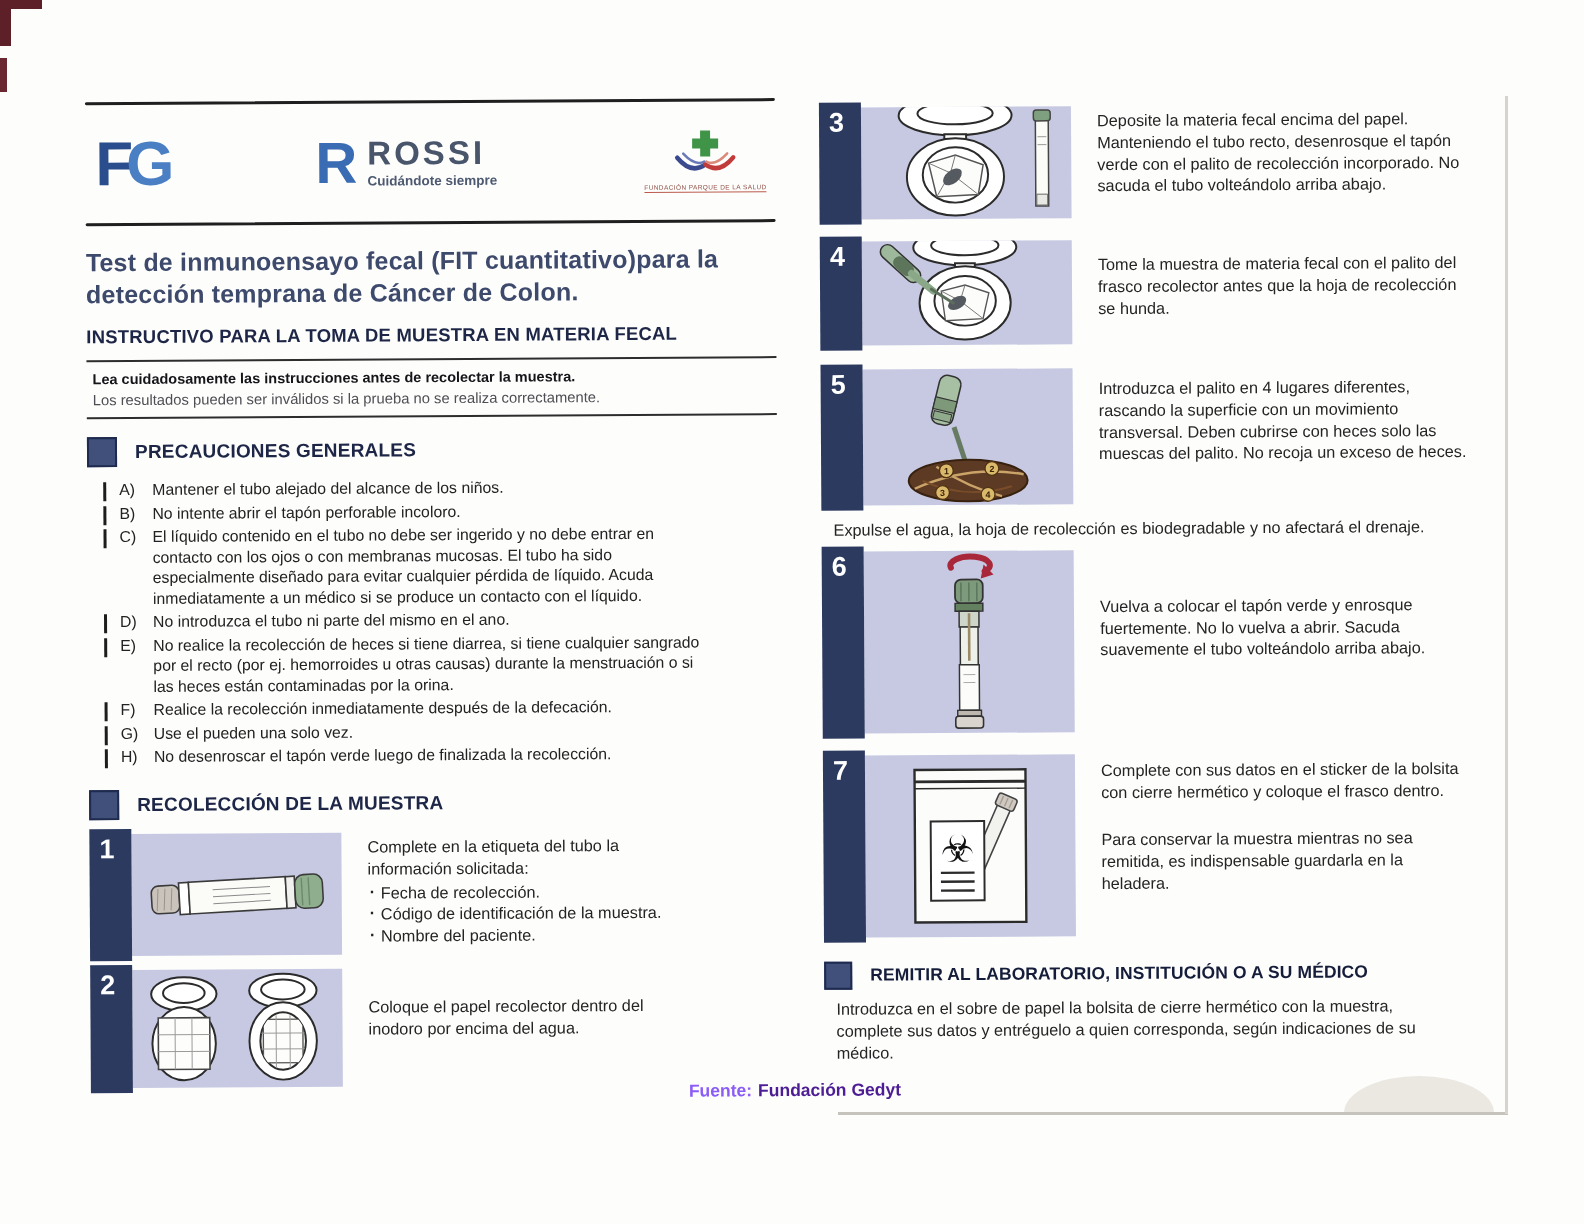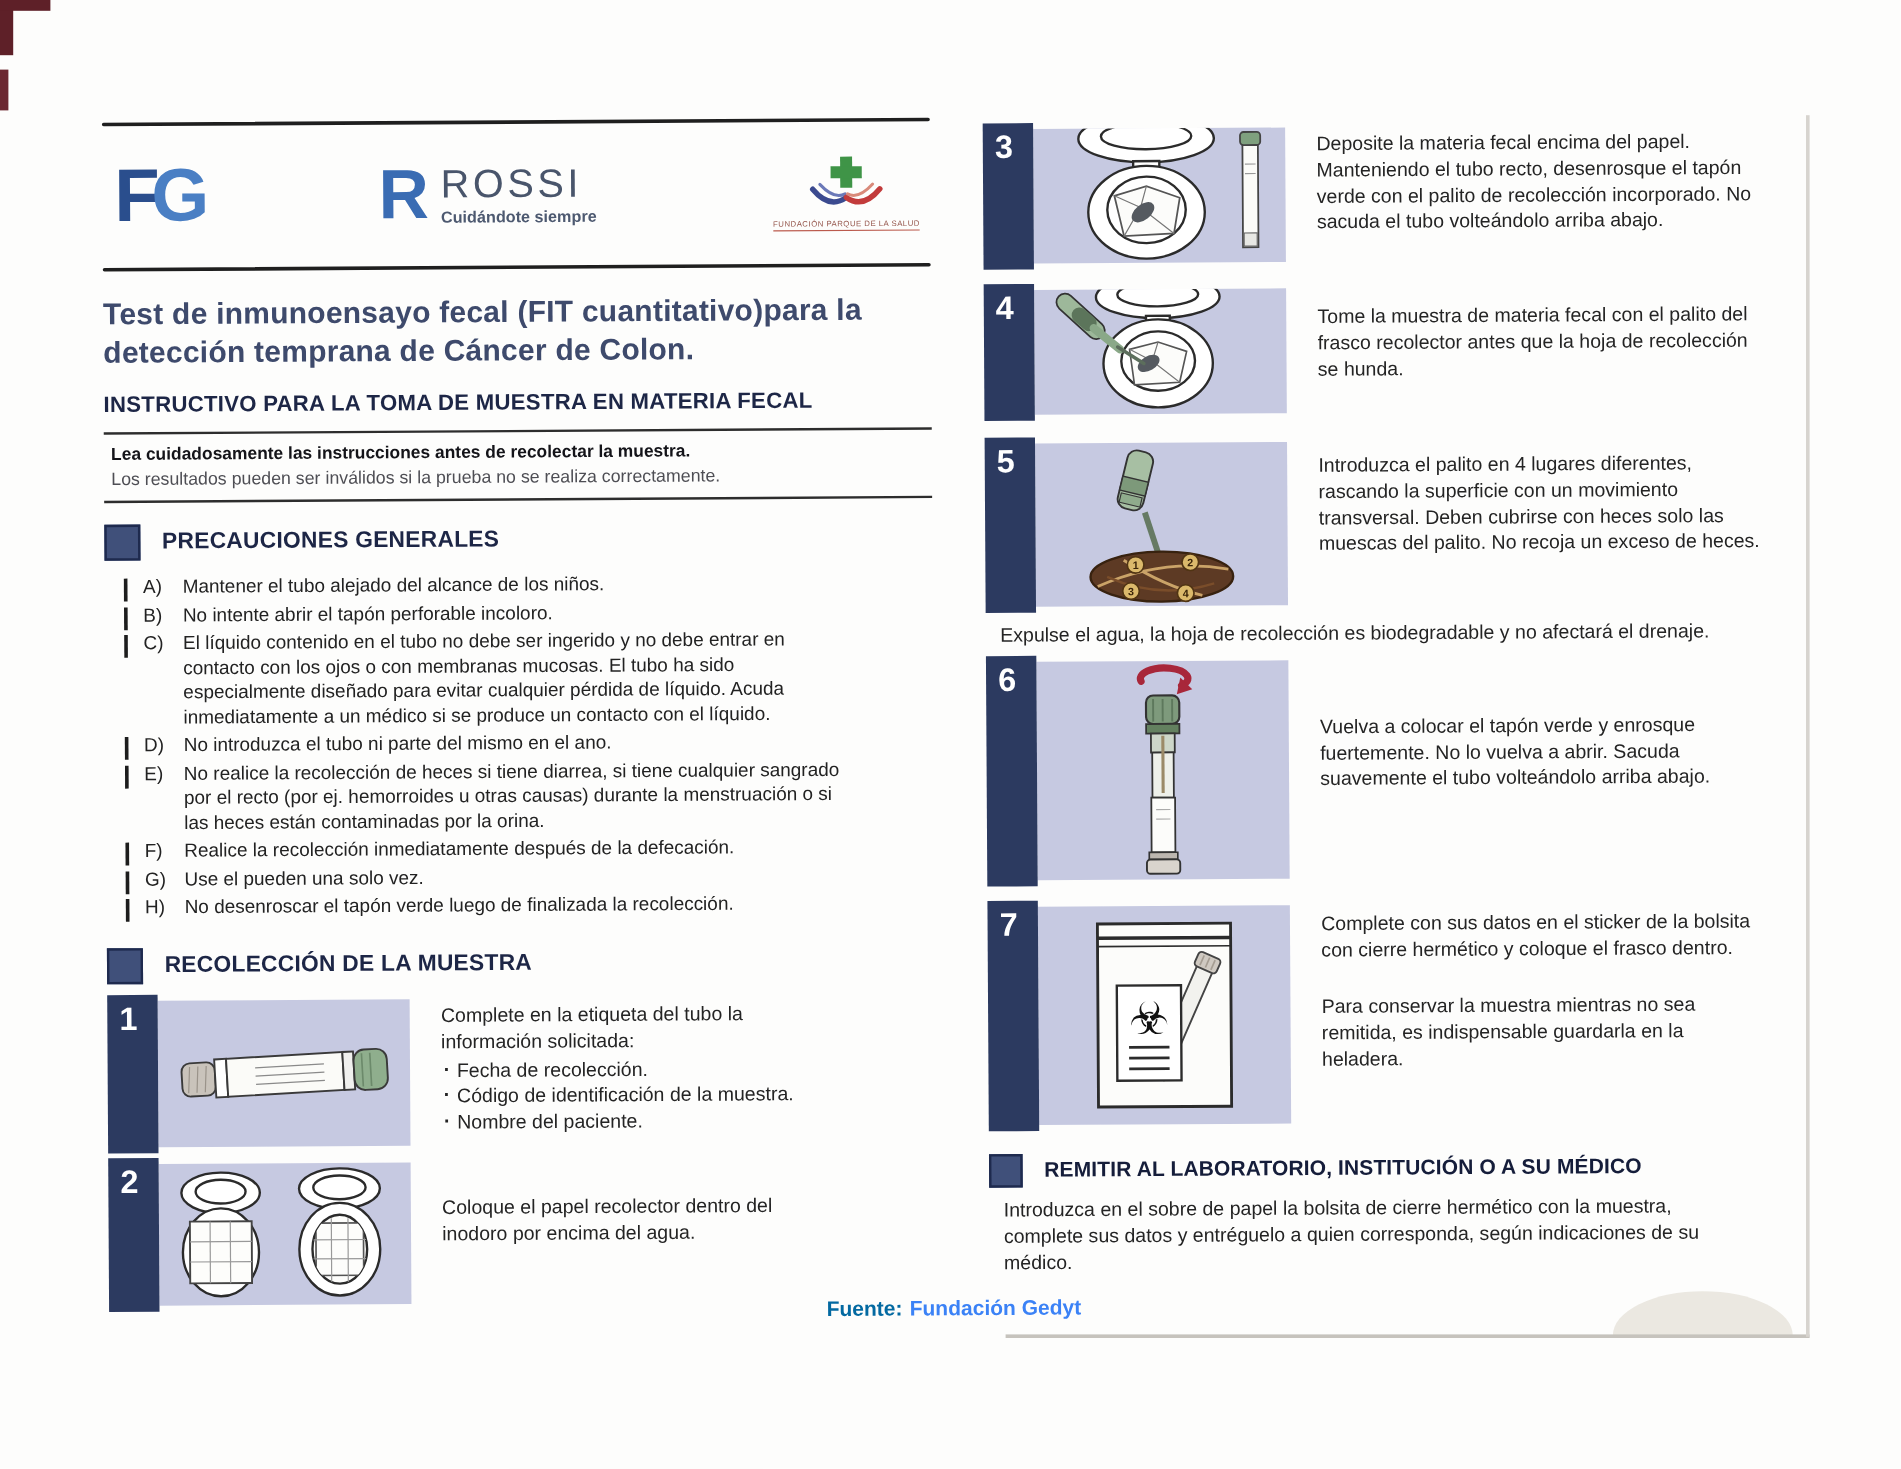--- a/index.html
+++ b/index.html
@@ -13,21 +13,21 @@
 
   .hr{height:3px;background:#1f1f1f;border-radius:2px;}
   .hr-thin{height:2px;background:#2d2d2d;}
 
   
   .logo-row{display:flex;align-items:center;justify-content:space-between;height:118px;padding:0 10px;}
   .fg{font-weight:800;font-size:62px;letter-spacing:-7px;line-height:1;}
   .fg .f{color:#2a4e8d;} .fg .g{color:#4a7fc4;}
   .rossi{display:flex;align-items:center;gap:10px;}
   .rossi-mark{font-size:58px;font-weight:800;color:#3a6cb3;line-height:0.9;}
-  .rossi-name{font-size:33px;font-weight:400;color:#49556b;letter-spacing:3px;line-height:1;}
+  .rossi-name{font-size:33px;font-weight:700;color:#49556b;letter-spacing:3px;line-height:1;}
   .rossi-tag{font-size:13.5px;font-weight:700;color:#4d5970;margin-top:4px;}
   .foundation{display:flex;flex-direction:column;align-items:center;width:120px;}
   .foundation-caption{font-size:6.5px;color:#95564c;letter-spacing:0.4px;border-bottom:1.5px solid #bb5a4d;padding-bottom:1px;margin-top:2px;white-space:nowrap;}
 
   .title{margin-top:20px;font-size:25px;line-height:1.28;font-weight:700;color:#3e4a6c;letter-spacing:0.2px;}
   .subtitle{margin-top:16px;margin-bottom:12px;font-size:18.5px;font-weight:800;color:#1d2646;letter-spacing:0.2px;}
   .note-b{margin:9px 0 5px 6px;font-size:14.5px;font-weight:700;color:#141419;}
   .note-l{margin:0 0 9px 6px;font-size:14.8px;color:#4e4e54;}
 
   .sec{display:flex;align-items:center;gap:18px;margin-top:18px;}
@@ -57,22 +57,22 @@
   .bullet::before{content:"\00B7";position:absolute;left:2px;top:-1px;font-weight:800;}
 
   .mt22{margin-top:22px;} .mt24{margin-top:24px;} .mt10{margin-top:10px;}
   .waternote{margin:14px 0 0 12px;font-size:16.3px;line-height:1.34;max-width:648px;color:#242424;}
   .submit-sec{margin-top:24px;}
   .submit-sec .sec-sq{width:28px;height:28px;}
   .submit-title{font-size:17.5px;font-weight:800;color:#151d3a;letter-spacing:0.1px;}
   .submit-text{margin:8px 0 0 12px;font-size:16.3px;line-height:1.36;max-width:625px;color:#242424;}
 
   .footer{position:absolute;left:792px;top:1080px;transform:translateX(-50%);font-size:17.5px;font-weight:700;white-space:nowrap;}
-  .footer .pre{color:#0369a1;margin-right:6px;}
-  .footer .src{color:#3b82f6;}
+  .footer .pre{color:#8b5cf6;margin-right:6px;}
+  .footer .src{color:#4c1d95;}
 
   
   .tl-mark1{position:absolute;left:0;top:0;width:11px;height:46px;background:#5e2028;}
   .tl-mark2{position:absolute;left:0;top:0;width:42px;height:9px;background:#5e2028;}
   .tl-mark3{position:absolute;left:0;top:58px;width:7px;height:34px;background:#6b2730;}
   .edge-right{position:absolute;left:1505px;top:96px;width:3px;height:1018px;background:#d7d4cf;}
   .edge-bottom{position:absolute;left:838px;top:1112px;width:670px;height:3px;background:#c6c3bd;}
   .corner-curl{position:absolute;left:1344px;top:1076px;width:150px;height:37px;background:#ebe8e1;
                border-radius:50% 50% 0 0 / 100% 100% 0 0;}
 </style>

